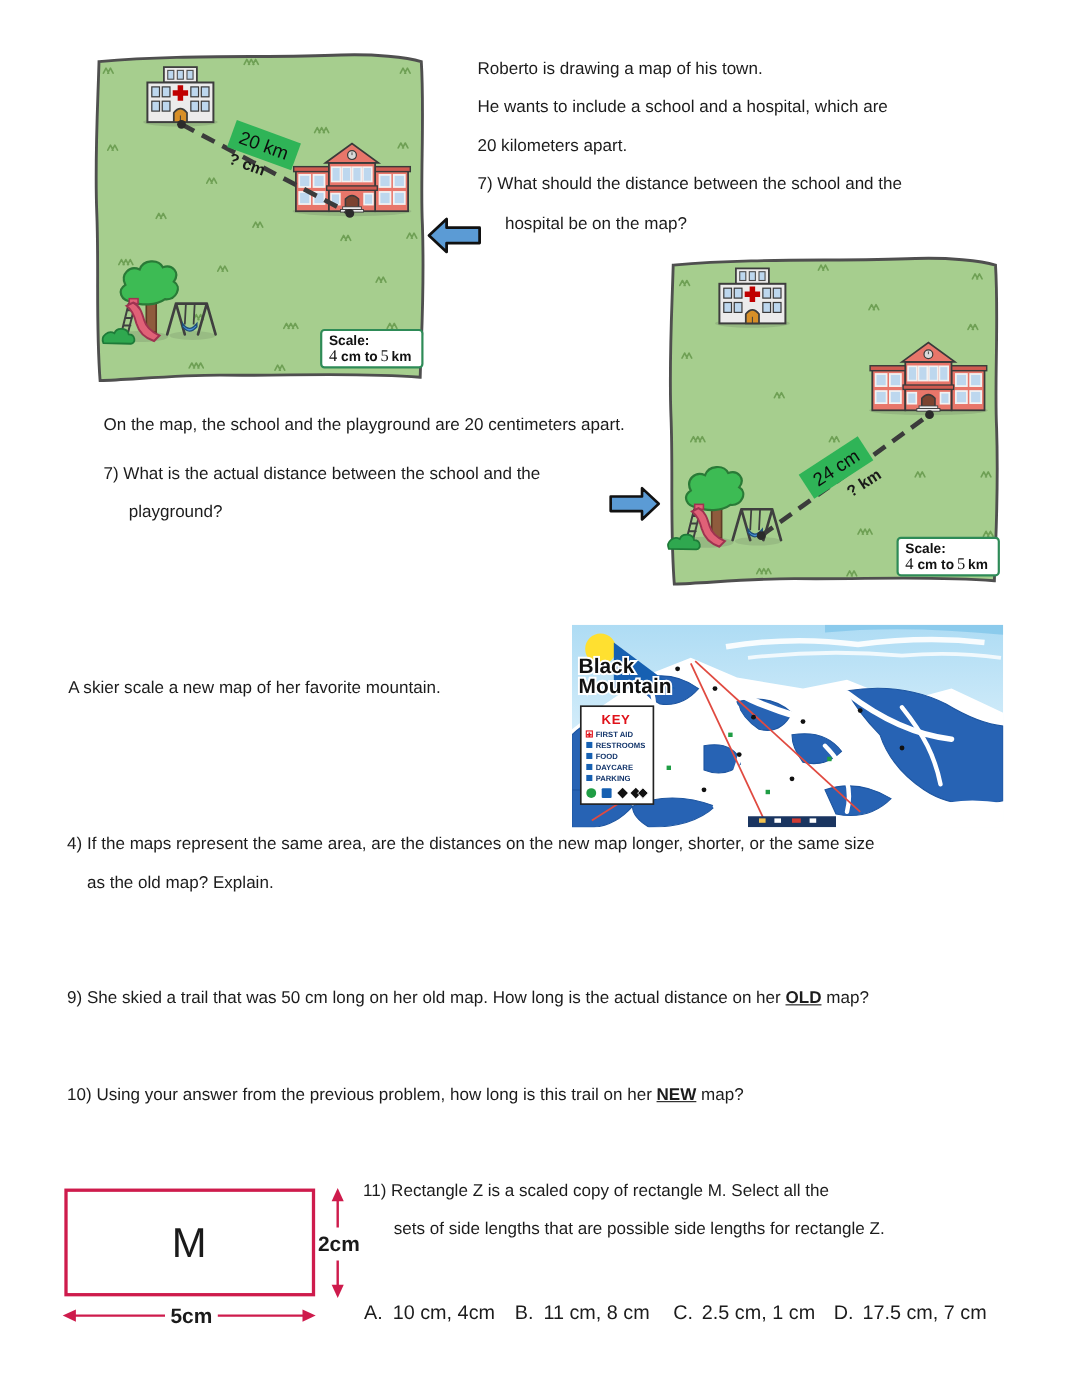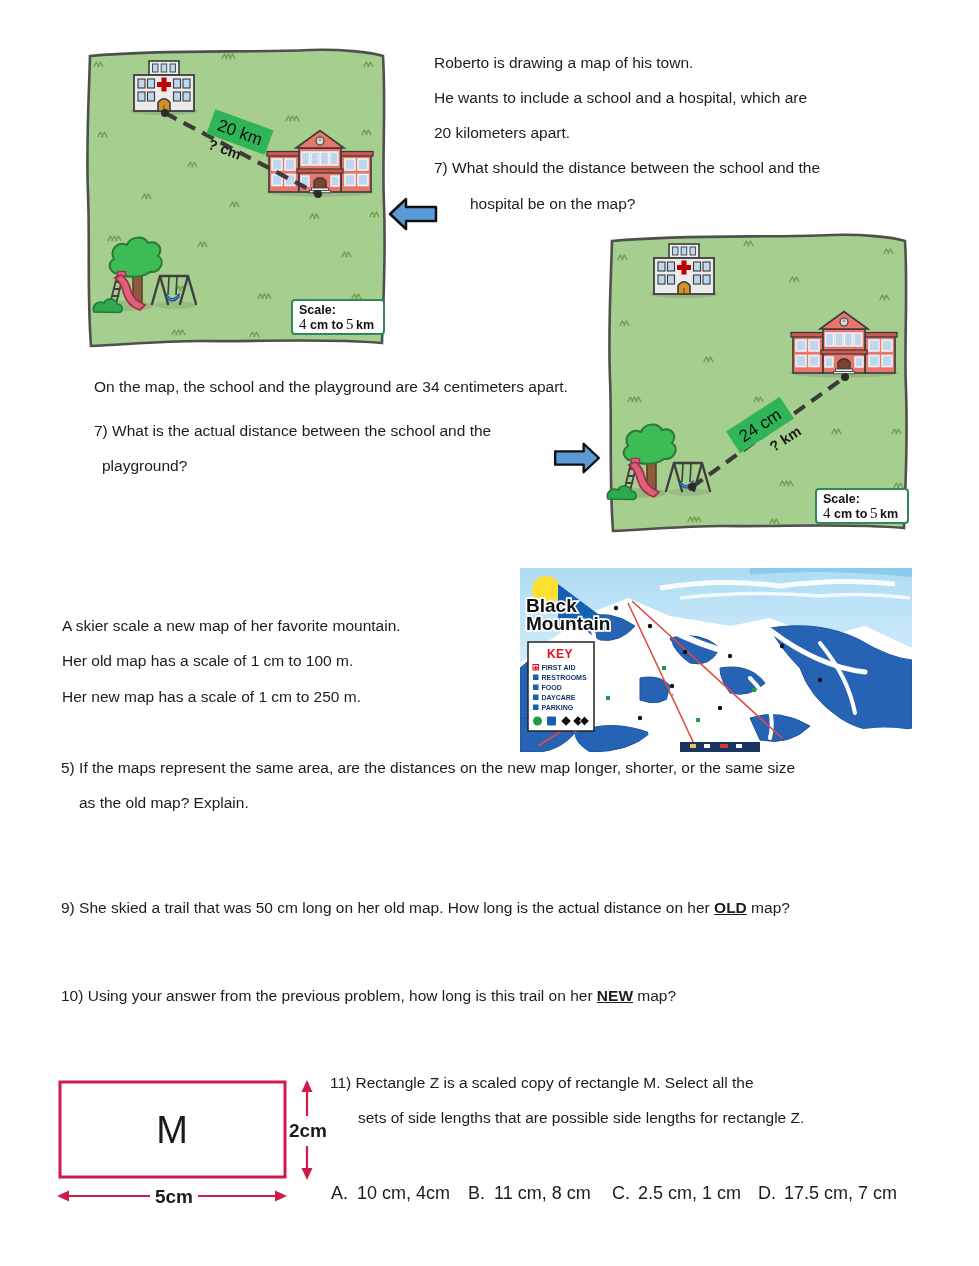--- a/index.html
+++ b/index.html
@@ -137,21 +137,21 @@
   </svg>
 
   <svg class="abs" style="left:387px;top:194px" width="52" height="40" viewBox="0 0 52 40">
     <polygon points="3,20 19,5 19,13 49,13 49,27 19,27 19,35" fill="#5B9BD5" stroke="#111" stroke-width="2.5" stroke-linejoin="round"></polygon>
   </svg>
 
   <div class="t" style="left:434px;top:53px">Roberto is drawing a map of his town.</div>
   <div class="t" style="left:434px;top:88px">He wants to include a school and a hospital, which are</div>
   <div class="t" style="left:434px;top:123px">20 kilometers apart.</div>
   <div class="t" style="left:434px;top:158px">7)  What should the distance between the school and the</div>
-  <div class="t" style="left:470px;top:194px">hospital be on the map?</div>
+  <div class="t" style="left:459px;top:194px">hospital be on the map?</div>
 
   <svg class="abs" style="left:602px;top:228px" width="312" height="310" viewBox="0 0 312 308">
     <path d="M10,12 C90,5 160,9 230,6 C260,5 290,8 303,12 C306,60 302,120 304,160 C306,220 303,260 302,299 C240,294 180,298 120,297 C80,297 40,301 11,302 C7,250 10,200 8,150 C6,100 9,50 10,12 Z" fill="#A6CE8E" stroke="#4f4f4f" stroke-width="2.6"></path>
     <g>
       <use href="#tuft" x="16" y="26"></use>
         <use href="#tuft" x="142" y="12"></use>
         <use href="#tuft" x="282" y="20"></use>
       <use href="#tuft3" x="58" y="42"></use>
         <use href="#tuft" x="188" y="48"></use>
         <use href="#tuft" x="278" y="66"></use>
@@ -185,23 +185,23 @@
       <text x="7" y="14" font-size="12.5" font-weight="bold" fill="#111">Scale:</text>
       <text y="28.5" fill="#111">
         <tspan x="7" class="serifdigit" font-size="15">4</tspan>
         <tspan x="18" font-size="12.5" font-weight="bold">cm to</tspan>
         <tspan x="54" class="serifdigit" font-size="15">5</tspan>
         <tspan x="64" font-size="12.5" font-weight="bold">km</tspan>
       </text>
     </g>
   </svg>
 
-  <div class="t" style="left:94px;top:377px">On the map, the school and the playground are 34 centimeters apart.</div>
+  <div class="t" style="left:94px;top:377px">On the map, the school and the playground are 20 centimeters apart.</div>
   <div class="t" style="left:94px;top:421px">7) What is the actual distance between the school and the</div>
-  <div class="t" style="left:102px;top:456px">playground?</div>
+  <div class="t" style="left:117px;top:456px">playground?</div>
 
   <svg class="abs" style="left:552px;top:439px" width="50" height="38" viewBox="0 0 52 40">
     <polygon points="49,20 33,5 33,13 3,13 3,27 33,27 33,35" fill="#5B9BD5" stroke="#111" stroke-width="2.5" stroke-linejoin="round"></polygon>
   </svg>
 
   <svg class="abs" style="left:520px;top:568px" width="392" height="184" viewBox="0 0 392 184">
     <defs>
       <linearGradient id="sky" x1="0" y1="0" x2="0" y2="1">
         <stop offset="0" stop-color="#AEDCF4"></stop>
           <stop offset="1" stop-color="#F4FBFF"></stop>
@@ -311,24 +311,22 @@
             <rect x="-3.4" y="-3.4" width="6.8" height="6.8" fill="#111"></rect>
           </g>
         <g transform="translate(64.5,153) rotate(45)">
             <rect x="-3.4" y="-3.4" width="6.8" height="6.8" fill="#111" stroke="#fff" stroke-width="0.8"></rect>
           </g>
       </g>
     </g>
   </svg>
 
   <div class="t" style="left:62px;top:616px">A skier scale a new map of her favorite mountain.</div>
-  <div class="t" style="left:62px;top:651px">Her old map has a scale of 1 cm to 100 m.</div>
-  <div class="t" style="left:62px;top:687px">Her new map has a scale of 1 cm to 250 m.</div>
-
-  <div class="t" style="left:61px;top:758px">5) If the maps represent the same area, are the distances on the new map longer, shorter, or the same size</div>
+
+  <div class="t" style="left:61px;top:758px">4) If the maps represent the same area, are the distances on the new map longer, shorter, or the same size</div>
   <div class="t" style="left:79px;top:793px">as the old map? Explain.</div>
 
   <div class="t" style="left:61px;top:898px"><span>9) She skied a trail that was 50 cm long on her old map. How long is the actual distance on her </span><b><u>OLD</u></b><span> map?</span></div>
 
   <div class="t" style="left:61px;top:986px"><span>10) Using your answer from the previous problem, how long is this trail on her </span><b><u>NEW</u></b><span> map?</span></div>
 
   <svg class="abs" style="left:46px;top:1070px" width="300" height="150" viewBox="0 0 300 150">
     <rect x="14" y="12" width="225" height="95" fill="none" stroke="#CE1B4C" stroke-width="3"></rect>
     <text x="126" y="73" text-anchor="middle" font-size="38" fill="#1a1a1a">M</text>
     <g stroke="#CE1B4C" stroke-width="2.2">

